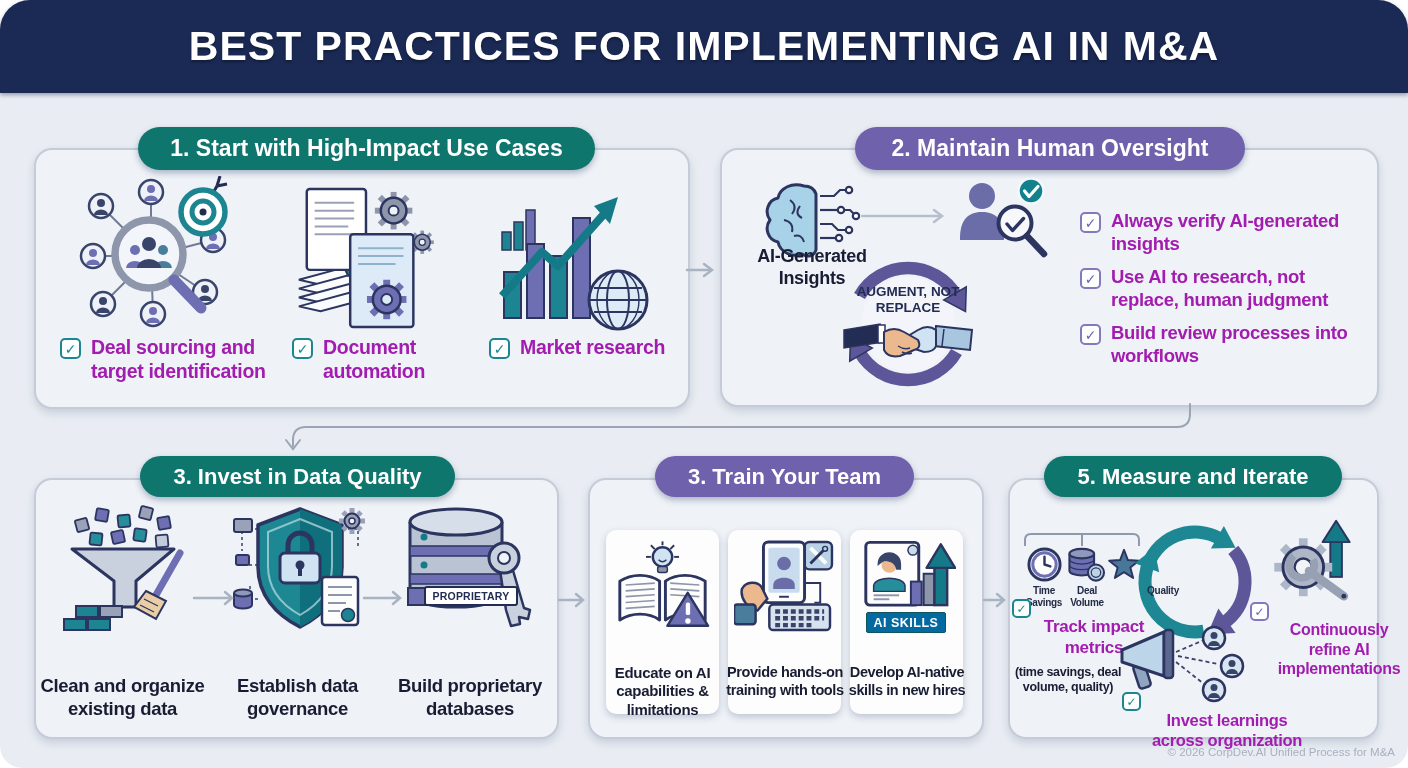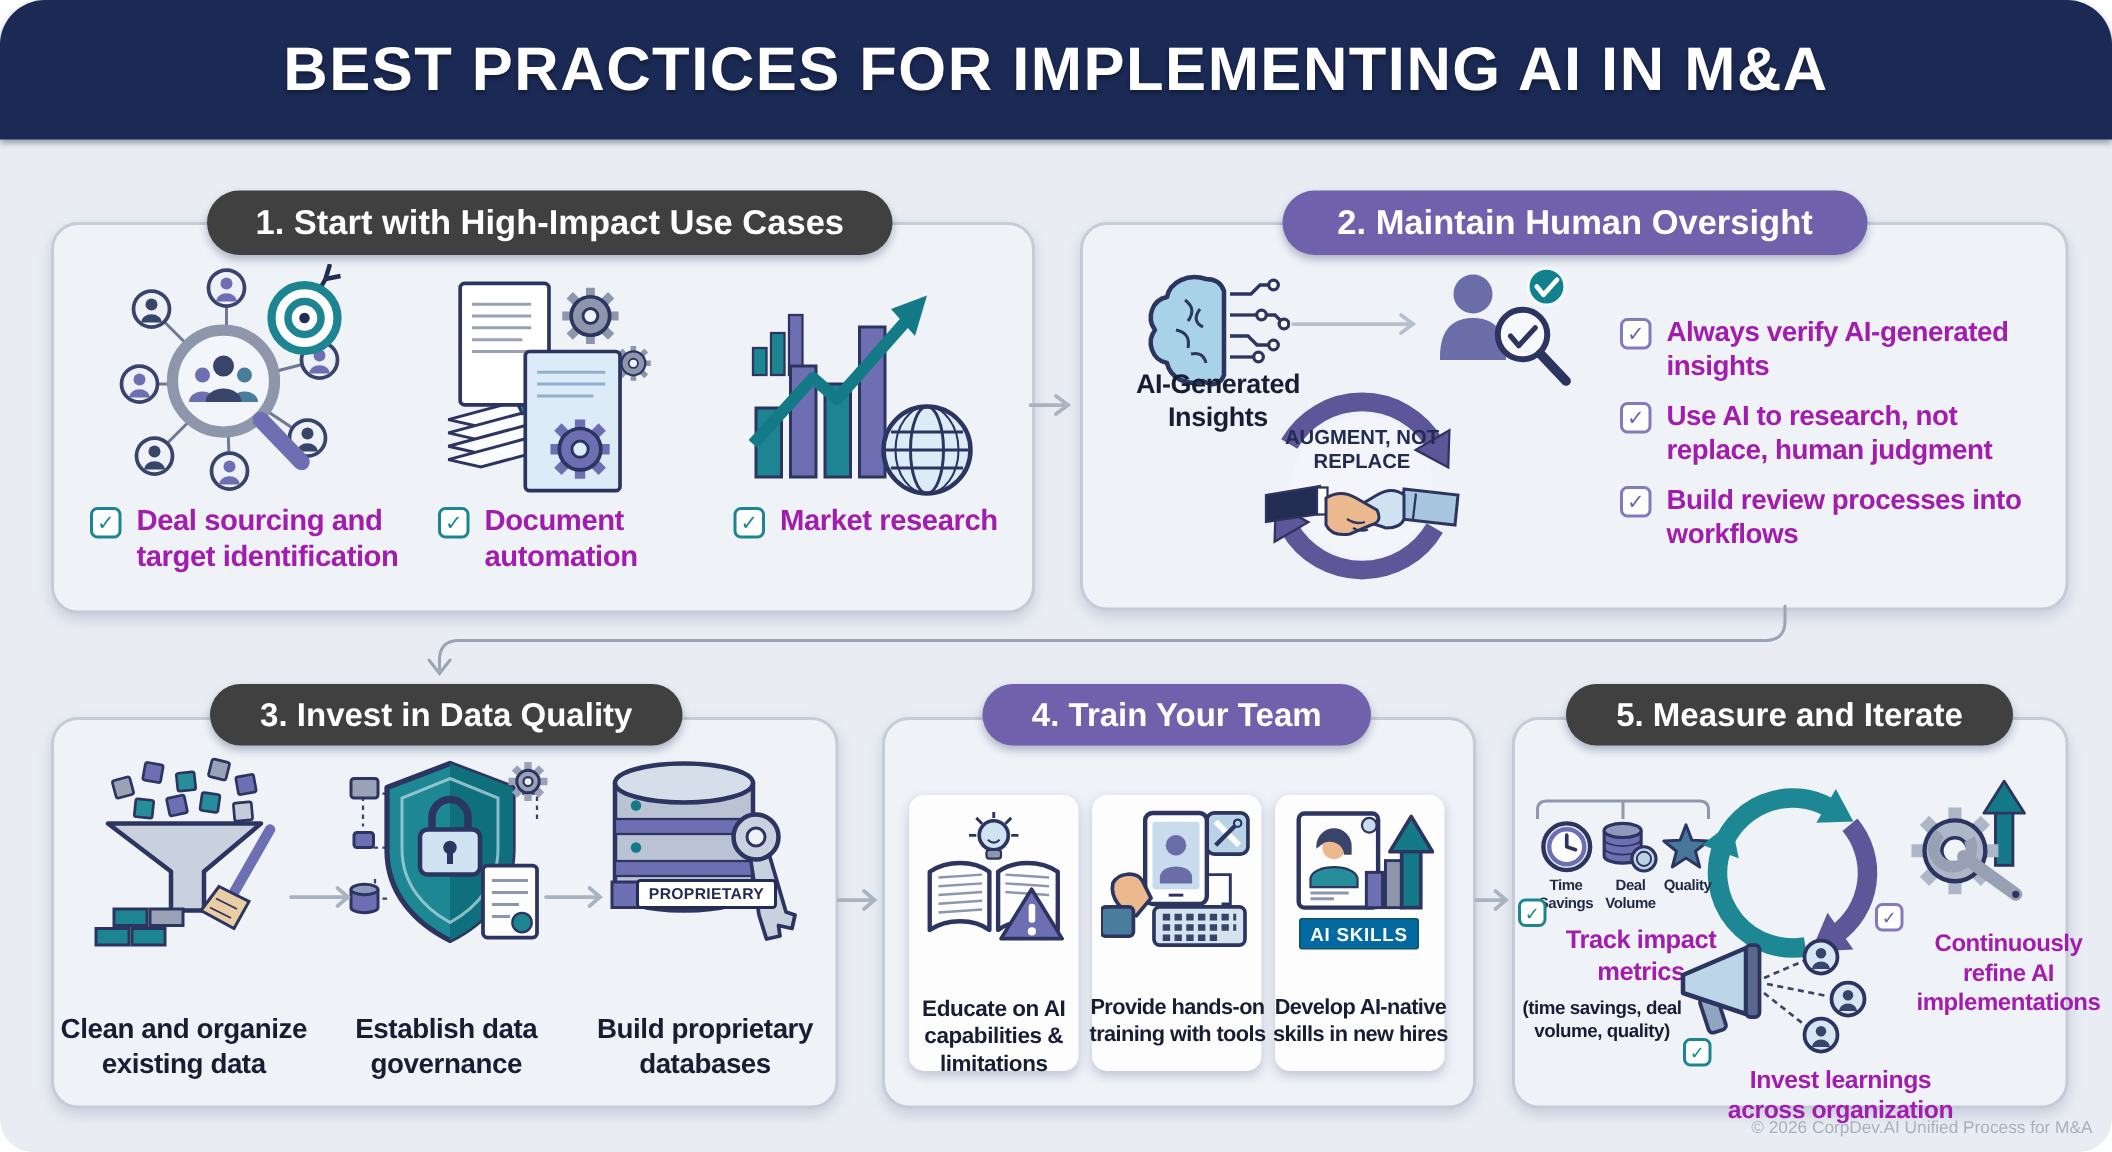--- a/index.html
+++ b/index.html
@@ -8,21 +8,21 @@
   .canvas{position:absolute;inset:0;background:#e9edf3;border-radius:30px 30px 22px 22px;}
   .hdr{position:absolute;left:0;top:0;width:1408px;height:93px;background:#1b2a55;
        border-radius:30px 30px 0 0;display:flex;align-items:center;justify-content:center;
        box-shadow:0 2px 4px rgba(20,30,60,.4);}
   .title{color:#fff;font-size:41px;font-weight:800;letter-spacing:1px;text-shadow:0 2px 3px rgba(0,0,0,.35);}
   .card{position:absolute;background:#eff2f7;border:2px solid #c5cbd7;border-radius:18px;
         box-shadow:0 4px 9px rgba(80,95,130,.22);z-index:1;}
   .mini{position:absolute;background:#fdfdfe;border-radius:10px;box-shadow:0 3px 7px rgba(90,100,140,.32);z-index:2;}
   .pill{position:absolute;height:43px;border-radius:24px;display:flex;align-items:center;justify-content:center;
         color:#fff;font-weight:700;z-index:6;box-shadow:0 3px 6px rgba(40,60,100,.35);white-space:nowrap;}
-  .pill.teal{background:#404040}.pill.purple{background:#6f61ac}
+  .pill.teal{background:#0f766e}.pill.purple{background:#6f61ac}
   .abs{position:absolute;z-index:3;}
   .cbx{display:inline-flex;width:21px;height:21px;border:2.5px solid;border-radius:5px;align-items:center;
        justify-content:center;font-weight:800;font-size:14px;background:#fdfefe;flex:none;box-sizing:border-box;margin-top:2px;}
   .cbx.teal{border-color:#1d8591;color:#1d8591}
   .cbx.purple{border-color:#8578bd;color:#6f61ac}
   .chk{position:absolute;display:flex;gap:10px;align-items:flex-start;z-index:4;}
   .lbl{font-weight:700;color:#a21caf;line-height:1.22;letter-spacing:-0.3px;}
   .ctr{text-align:center;margin-top:20px;}
   .iconlbl{position:absolute;text-align:center;font-weight:700;color:#191d33;line-height:1.22;letter-spacing:-0.3px;z-index:4;}
   .badge{position:absolute;display:flex;align-items:center;justify-content:center;z-index:5;box-sizing:border-box;}
@@ -67,21 +67,21 @@
     </g>
     <g stroke="#9aa4b4" stroke-width="2" fill="none" stroke-linecap="round">
       <path d="M1190,404 L1190,414 Q1190,427 1177,427 L306,427 Q293,427 293,440 L293,446"></path>
       <path d="M286,440 L293,449 L300,440"></path>
     </g>
   </svg>
 
   <div class="pill teal" style="left:138px;top:127px;width:457px;font-size:23px">1. Start with High-Impact Use Cases</div>
   <div class="pill purple" style="left:855px;top:127px;width:390px;font-size:23px">2. Maintain Human Oversight</div>
   <div class="pill teal" style="left:140px;top:456px;width:315px;height:41px;font-size:22px">3. Invest in Data Quality</div>
-  <div class="pill purple" style="left:655px;top:456px;width:259px;height:41px;font-size:22px">4. Train Your Team</div>
+  <div class="pill purple" style="left:655px;top:456px;width:259px;height:41px;font-size:22px">3. Train Your Team</div>
   <div class="pill teal" style="left:1044px;top:456px;width:298px;height:41px;font-size:22px">5. Measure and Iterate</div>
 
   <svg class="abs" style="left:75px;top:176px" width="168" height="152" viewBox="0 0 168 152">
     <g stroke="#707a94" stroke-width="2">
       <line x1="26" y1="30" x2="76" y2="80"></line>
         <line x1="76" y1="16" x2="76" y2="80"></line>
       <line x1="18" y1="80" x2="76" y2="80"></line>
         <line x1="28" y1="128" x2="76" y2="80"></line>
       <line x1="78" y1="138" x2="76" y2="80"></line>
         <line x1="130" y1="116" x2="76" y2="80"></line>
@@ -487,21 +487,21 @@
     <path d="M3,13 a13,5 0 0 0 26,0 M3,19 a13,5 0 0 0 26,0" stroke="#2c3560" stroke-width="1.3" fill="none"></path>
     <ellipse cx="16" cy="7" rx="13" ry="5" fill="#8f99bd" stroke="#2c3560" stroke-width="2.2"></ellipse>
     <circle cx="31" cy="27" r="8.5" fill="#bdd2e4" stroke="#2c3560" stroke-width="2.2"></circle>
     <circle cx="31" cy="27" r="5" fill="none" stroke="#2c3560" stroke-width="1.3"></circle>
   </svg>
   <svg class="abs" style="left:1105px;top:545px" width="38" height="37" viewBox="0 0 38 38">
     <polygon points="19,5 23,15.5 34.2,16.1 25.5,23.1 28.4,33.9 19,27.8 9.6,33.9 12.5,23.1 3.8,16.1 15,15.5" fill="#47789a" stroke="#2c3560" stroke-width="2" stroke-linejoin="round"></polygon>
   </svg>
   <div class="iconlbl" style="left:1018px;top:585px;width:52px;font-size:10px;line-height:1.15;color:#222b45">Time Savings</div>
   <div class="iconlbl" style="left:1062px;top:585px;width:50px;font-size:10px;line-height:1.15;color:#222b45">Deal Volume</div>
-  <div class="iconlbl" style="left:1102px;top:585px;width:46px;font-size:10px;line-height:1.15;color:#222b45">Quality</div>
+  <div class="iconlbl" style="left:1140px;top:585px;width:46px;font-size:10px;line-height:1.15;color:#222b45">Quality</div>
 
   <div class="chk" style="left:1012px;top:597px;gap:7px">
     <span class="cbx teal" style="width:19px;height:19px;font-size:12px">✓</span>
     <div class="lbl ctr" style="width:112px;font-size:17px">Track impact metrics</div>
   </div>
   <div class="iconlbl ctr" style="left:1000px;top:645px;width:136px;font-size:12.5px">(time savings, deal volume, quality)</div>
 
   <svg class="abs" style="left:1128px;top:516px" width="134" height="140" viewBox="0 0 134 140">
     <path d="M18.7,53.1 A50,50 0 0 1 92,22.7" stroke="#1d8793" stroke-width="13" fill="none"></path>
     <g transform="translate(92,22.7) rotate(30)">

